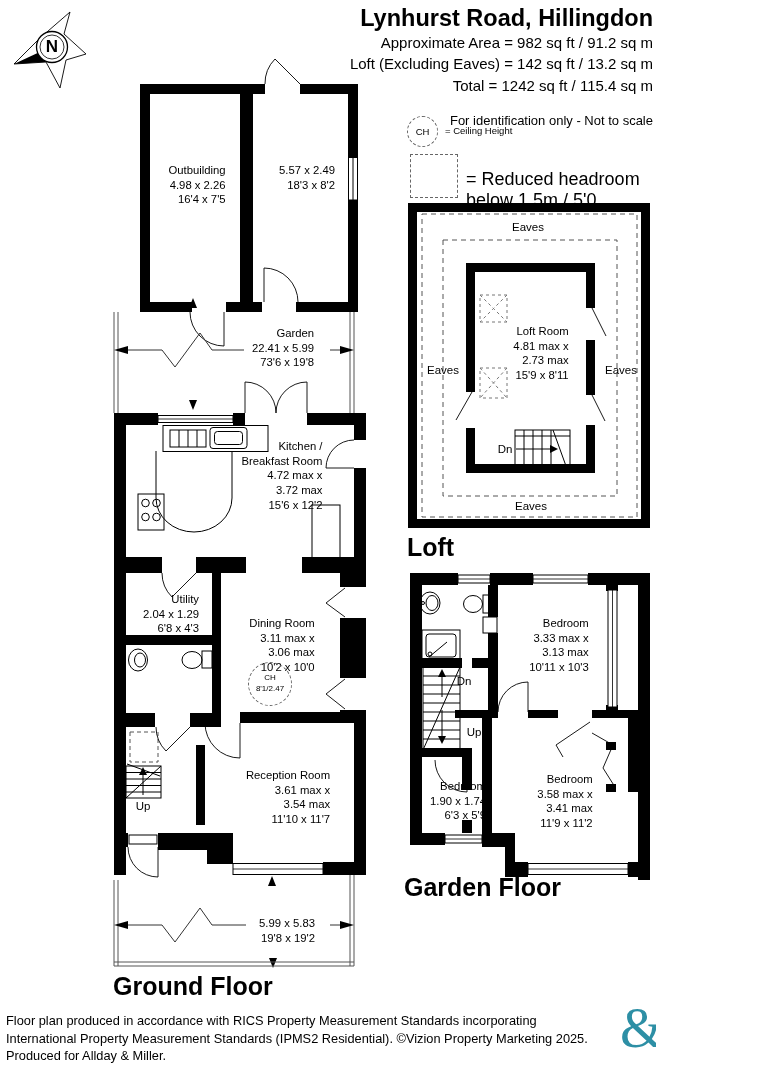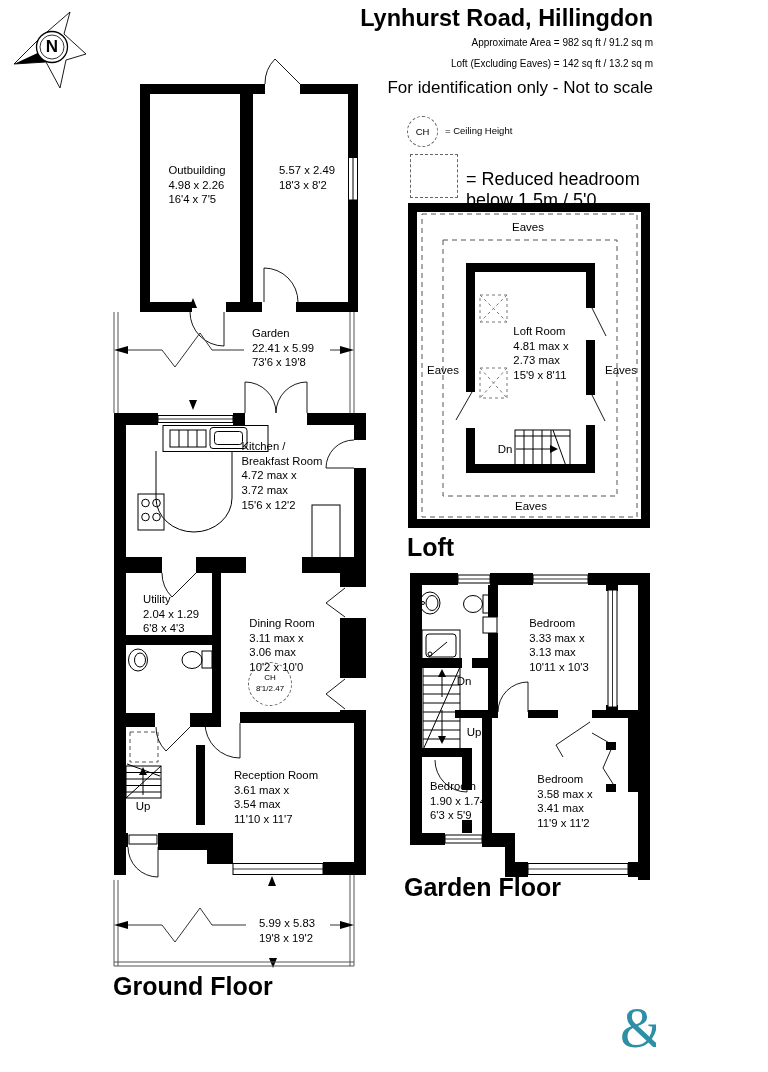--- a/index.html
+++ b/index.html
@@ -1,26 +1,26 @@
 <!DOCTYPE html>
 <html><head>
 <meta charset="utf-8">
 <style>
   html,body{margin:0;padding:0;background:#fff;}
   .page{position:relative;width:656px;height:1072px;background:#fff;overflow:hidden;
         font-family:"Liberation Sans",sans-serif;color:#000;}
   svg{position:absolute;left:0;top:0;}
-  .lbl{position:absolute;transform:translate(-50%,-50%);text-align:left;
+  .lbl{position:absolute;transform:translate(-50%,-50%);text-align:right;
        white-space:pre-line;font-size:11.3px;line-height:1.3;color:#000;}
   .sm{font-size:11.5px;}
   .ttl{position:absolute;font-weight:bold;font-size:25px;white-space:pre;}
   .hdr{position:absolute;right:3px;top:6px;text-align:right;}
   .hdr .t{font-weight:bold;font-size:23.5px;line-height:1.1;}
-  .hdr .a{font-size:10px;line-height:21.5px;}
-  .hdr .d{font-size:17px;margin-top:3px;}
+  .hdr .a{font-size:15px;line-height:21.5px;}
+  .hdr .d{font-size:13px;margin-top:17px;}
   .chc{position:absolute;border:1px dashed #666;border-radius:50%;
        display:flex;align-items:center;justify-content:center;text-align:center;
        white-space:pre-line;}
   .chc.big{left:248px;top:662px;width:42px;height:42px;font-size:8px;line-height:1.35;}
   .chc.leg{left:407px;top:116px;width:29px;height:29px;font-size:9.5px;}
   .leg-ch-txt{position:absolute;left:445px;top:125px;font-size:9.5px;}
   .leg-box{position:absolute;left:410px;top:154px;width:46px;height:42px;border:1px dashed #666;}
   .leg-box-txt{position:absolute;left:466px;top:169px;font-size:18px;}
   .compass-n{position:absolute;left:52px;top:47px;transform:translate(-50%,-50%);
        font-size:17px;font-weight:bold;}
@@ -331,20 +331,21 @@
       <polyline points="590,722 556,745 563,757"></polyline>
       <polyline points="592,733 613,745 603,768 615,787"></polyline>
     </g>
   </g>
 </svg>
 
   <div class="hdr">
     <div class="t">Lynhurst Road, Hillingdon</div>
     <div class="a">Approximate Area = 982 sq ft / 91.2 sq m</div>
     <div class="a">Loft (Excluding Eaves) = 142 sq ft / 13.2 sq m</div>
+    <div class="a">Total = 1242 sq ft / 115.4 sq m</div>
     <div class="d">For identification only - Not to scale</div>
   </div>
 
   <div class="compass-n">N</div>
 
   <div class="chc leg">CH</div>
   <div class="leg-ch-txt">= Ceiling Height</div>
   <div class="leg-box"></div>
   <div class="leg-box-txt">= Reduced headroom below 1.5m / 5'0</div>
 
@@ -363,21 +364,21 @@
 15'6 x 12'2</div>
   <div class="lbl" style="left:171px;top:614px;">Utility
 2.04 x 1.29
 6'8 x 4'3</div>
   <div class="lbl" style="left:282px;top:645px;">Dining Room
 3.11 max x
 3.06 max
 10'2 x 10'0</div>
   <div class="chc big">CH
 8'1/2.47</div>
-  <div class="lbl" style="left:276px;top:797px;">Reception Room
+  <div class="lbl" style="left:288px;top:797px;">Reception Room
 3.61 max x
 3.54 max
 11'10 x 11'7</div>
   <div class="lbl" style="left:287px;top:931px;">5.99 x 5.83
 19'8 x 19'2</div>
   <div class="lbl sm" style="left:143px;top:806px;">Up</div>
   <div class="ttl" style="left:113px;top:972px;">Ground Floor</div>
 
   <div class="lbl sm" style="left:528px;top:227px;">Eaves</div>
   <div class="lbl sm" style="left:443px;top:370px;">Eaves</div>
@@ -398,20 +399,23 @@
 1.90 x 1.74
 6'3 x 5'9</div>
   <div class="lbl" style="left:565px;top:801px;">Bedroom
 3.58 max x
 3.41 max
 11'9 x 11'2</div>
   <div class="lbl sm" style="left:464px;top:681px;">Dn</div>
   <div class="lbl sm" style="left:474px;top:732px;">Up</div>
   <div class="ttl" style="left:404px;top:873px;">Garden Floor</div>
 
+  <div class="footer">Floor plan produced in accordance with RICS Property Measurement Standards incorporating
+International Property Measurement Standards (IPMS2 Residential). ©Vizion Property Marketing 2025.
+Produced for Allday &amp; Miller.</div>
   <div class="logo">
     <span class="amp" style="color: rgb(45, 143, 165);">&amp;</span>
     <span class="l1">ALLDAY</span>
     <span class="l2">MILLER</span>
     <span class="l3" style="color: #0f766e;">estate agents</span>
   </div>
 
 </div>
 
 </body></html>

